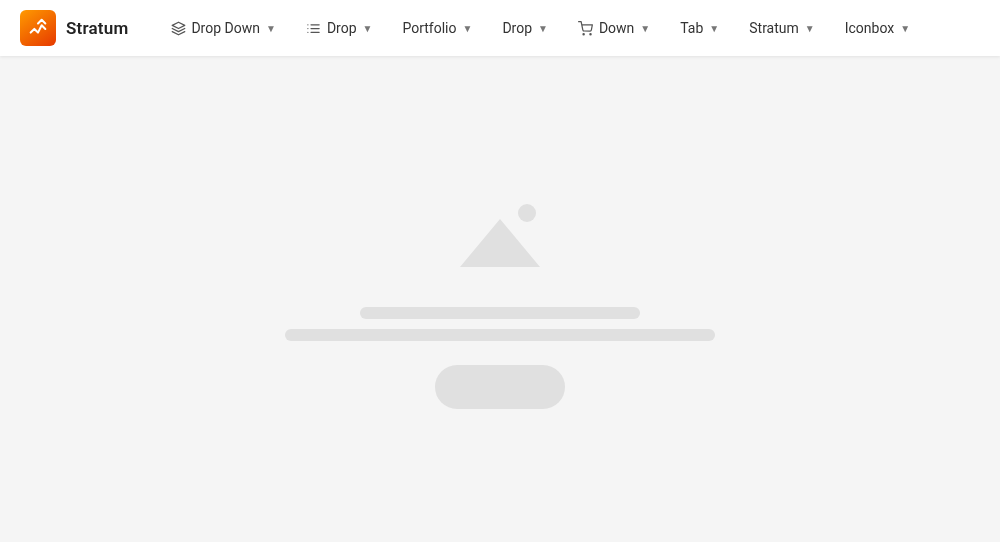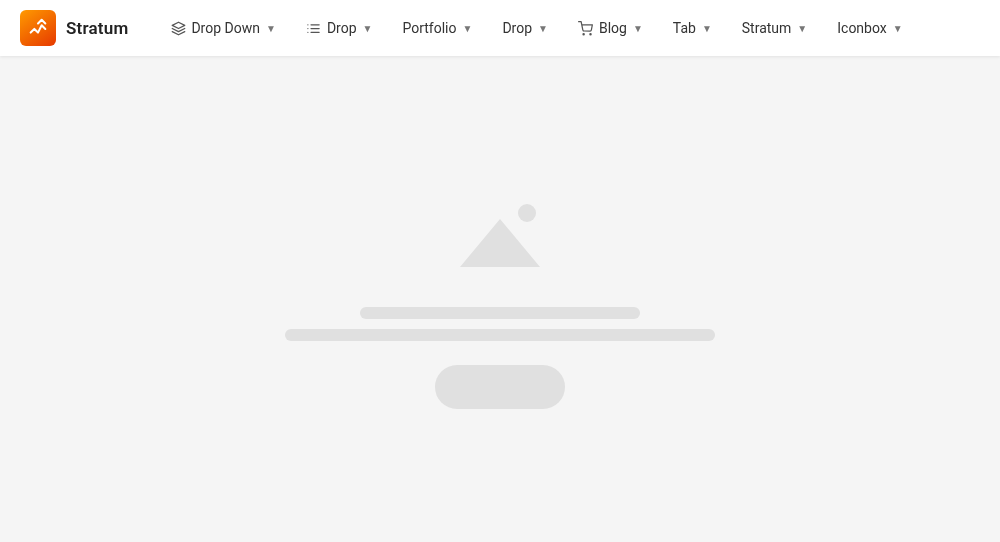--- a/index.html
+++ b/index.html
@@ -197,21 +197,21 @@
 
     <li class="nav-item">
       <a class="nav-link" href="#">
         <span class="nav-icon">
           <svg width="15" height="15" viewBox="0 0 24 24" fill="none" stroke="currentColor" stroke-width="2" stroke-linecap="round" stroke-linejoin="round">
             <circle cx="9" cy="21" r="1"></circle>
             <circle cx="20" cy="21" r="1"></circle>
             <path d="M1 1h4l2.68 13.39a2 2 0 0 0 2 1.61h9.72a2 2 0 0 0 2-1.61L23 6H6"></path>
           </svg>
         </span>
-        <span>Blog</span>
+        <span>Down</span>
         <span class="chevron">▼</span>
       </a>
     </li>
 
     <li class="nav-item">
       <a class="nav-link" href="#">
         <span>Tab</span>
         <span class="chevron">▼</span>
       </a>
     </li>

